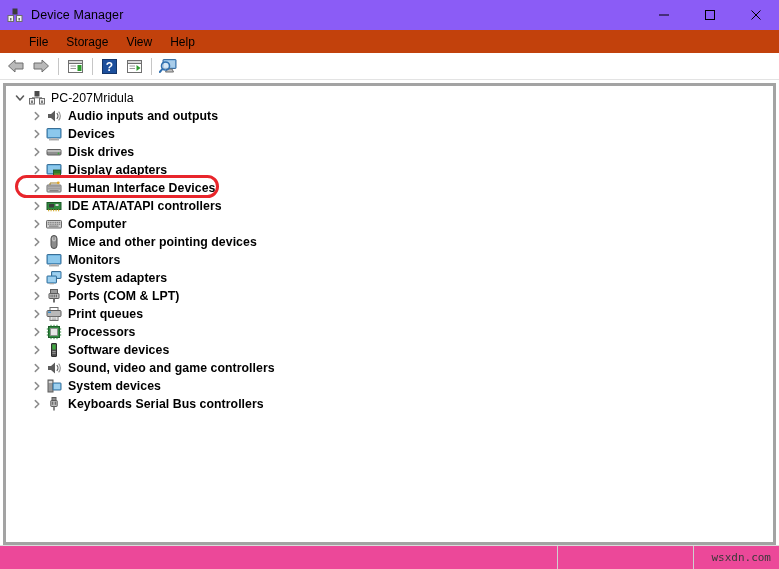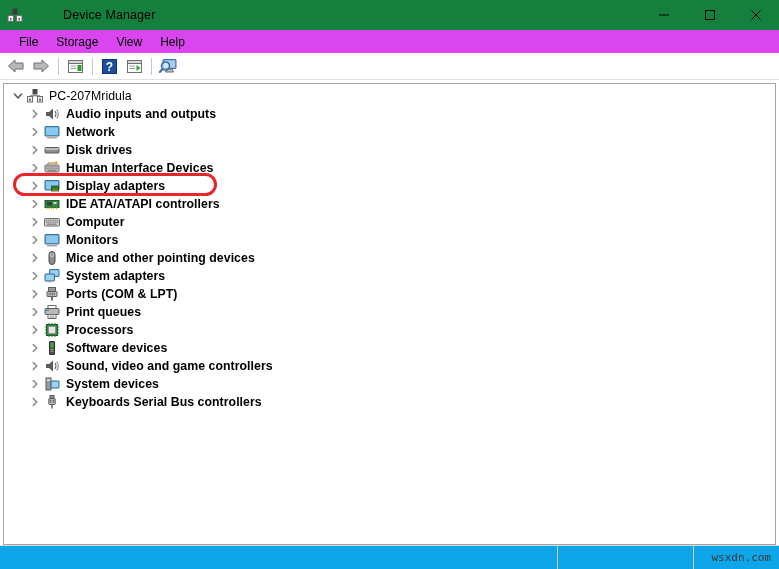--- a/index.html
+++ b/index.html
@@ -25,25 +25,24 @@
     background: #ffffff;
     box-sizing: border-box;
     display: flex;
     flex-direction: column;
   }
 
   
   .titlebar {
     height: 30px;
     min-height: 30px;
-    background: #15803d;
+    background: #8b5cf6;
     display: flex;
     align-items: center;
     position: relative;
-    gap: 32px;
   }
   .title-icon {
     width: 16px;
     height: 16px;
     margin-left: 7px;
     margin-right: 8px;
     position: relative;
     flex: 0 0 auto;
   }
   .title-text {
@@ -68,24 +67,24 @@
     background: transparent;
     border: none;
     padding: 0;
   }
   .win-btn svg { display:block; }
 
   
   .menubar {
     height: 23px;
     min-height: 23px;
-    background: #d946ef;
-    display: flex;
-    align-items: center;
-    padding-left: 10px;
+    background: #c2410c;
+    display: flex;
+    align-items: center;
+    padding-left: 20px;
   }
   .menu-item {
     font-size: 12px;
     color: #000000;
     padding: 2px 9px;
     user-select: none;
     line-height: 16px;
   }
 
   
@@ -117,21 +116,21 @@
   .content {
     flex: 1 1 auto;
     padding: 3px 3px 0 3px;
     box-sizing: border-box;
     background: #ffffff;
     display: flex;
     min-height: 0;
   }
   .treepanel {
     flex: 1 1 auto;
-    border: 1px solid #a3a3a3;
+    border: 3px solid #a3a3a3;
     background: #ffffff;
     overflow: hidden;
     position: relative;
     padding-top: 3px;
     box-sizing: border-box;
   }
   .tree-row {
     height: 18px;
     display: flex;
     align-items: center;
@@ -173,21 +172,21 @@
     border: 3px solid #e8252b;
     border-radius: 12px;
     box-sizing: border-box;
     pointer-events: none;
   }
 
   
   .statusbar {
     height: 23px;
     min-height: 23px;
-    background: #0ea5e9;
+    background: #ec4899;
     border-top: 1px solid #dcdcdc;
     display: flex;
     align-items: stretch;
     font-size: 11px;
     color: #000000;
   }
   .status-pane {
     border-right: 1px solid #cfcfcf;
     display: flex;
     align-items: center;
@@ -356,37 +355,56 @@
           </svg>
         </span>
         <span class="node-icon">
           <svg width="16" height="16" viewBox="0 0 16 16">
             <rect x="1" y="2.5" width="14" height="9.5" rx="0.5" fill="#57a8dd" stroke="#3a6f96" stroke-width="1"></rect>
             <rect x="2" y="3.5" width="12" height="7.5" fill="#8cc8ec"></rect>
             <rect x="5" y="12" width="6" height="1.6" fill="#b8b8b8"></rect>
             <rect x="3" y="13.2" width="10" height="1.2" fill="#9b9b9b"></rect>
           </svg>
         </span>
-        <span class="node-label">Network</span>
+        <span class="node-label">Devices</span>
       </div>
 
       <div class="tree-row level1">
         <span class="expander">
           <svg width="10" height="10" viewBox="0 0 10 10">
             <path d="M3.3 1.6 L6.8 5 L3.3 8.4" fill="none" stroke="#8c8c8c" stroke-width="1.5" stroke-linecap="round" stroke-linejoin="round"></path>
           </svg>
         </span>
         <span class="node-icon">
           <svg width="16" height="16" viewBox="0 0 16 16">
             <rect x="1" y="5.5" width="14" height="5.5" rx="1" fill="#8f8f8f" stroke="#5e5e5e" stroke-width="1"></rect>
             <rect x="1.5" y="6" width="13" height="2" fill="#bdbdbd"></rect>
             <circle cx="12.5" cy="9.5" r="0.9" fill="#3fa83f"></circle>
           </svg>
         </span>
         <span class="node-label">Disk drives</span>
+      </div>
+
+      <div class="tree-row level1">
+        <span class="expander">
+          <svg width="10" height="10" viewBox="0 0 10 10">
+            <path d="M3.3 1.6 L6.8 5 L3.3 8.4" fill="none" stroke="#8c8c8c" stroke-width="1.5" stroke-linecap="round" stroke-linejoin="round"></path>
+          </svg>
+        </span>
+        <span class="node-icon">
+          <svg width="16" height="16" viewBox="0 0 16 16">
+            <rect x="1" y="2.5" width="14" height="9.5" rx="0.5" fill="#57a8dd" stroke="#3a6f96" stroke-width="1"></rect>
+            <rect x="2" y="3.5" width="12" height="7.5" fill="#8cc8ec"></rect>
+            <rect x="7.5" y="8" width="7" height="5" fill="#2d7d2d" stroke="#1c4f1c" stroke-width="0.8"></rect>
+            <rect x="8.5" y="11.5" width="1" height="1.6" fill="#c9a227"></rect>
+            <rect x="10.5" y="11.5" width="1" height="1.6" fill="#c9a227"></rect>
+            <rect x="12.5" y="11.5" width="1" height="1.6" fill="#c9a227"></rect>
+          </svg>
+        </span>
+        <span class="node-label">Display adapters</span>
       </div>
 
       <div class="tree-row level1">
         <span class="expander">
           <svg width="10" height="10" viewBox="0 0 10 10">
             <path d="M3.3 1.6 L6.8 5 L3.3 8.4" fill="none" stroke="#8c8c8c" stroke-width="1.5" stroke-linecap="round" stroke-linejoin="round"></path>
           </svg>
         </span>
         <span class="node-icon">
           <svg width="16" height="16" viewBox="0 0 16 16">
@@ -414,39 +432,20 @@
       </div>
 
       <div class="tree-row level1">
         <span class="expander">
           <svg width="10" height="10" viewBox="0 0 10 10">
             <path d="M3.3 1.6 L6.8 5 L3.3 8.4" fill="none" stroke="#8c8c8c" stroke-width="1.5" stroke-linecap="round" stroke-linejoin="round"></path>
           </svg>
         </span>
         <span class="node-icon">
           <svg width="16" height="16" viewBox="0 0 16 16">
-            <rect x="1" y="2.5" width="14" height="9.5" rx="0.5" fill="#57a8dd" stroke="#3a6f96" stroke-width="1"></rect>
-            <rect x="2" y="3.5" width="12" height="7.5" fill="#8cc8ec"></rect>
-            <rect x="7.5" y="8" width="7" height="5" fill="#2d7d2d" stroke="#1c4f1c" stroke-width="0.8"></rect>
-            <rect x="8.5" y="11.5" width="1" height="1.6" fill="#c9a227"></rect>
-            <rect x="10.5" y="11.5" width="1" height="1.6" fill="#c9a227"></rect>
-            <rect x="12.5" y="11.5" width="1" height="1.6" fill="#c9a227"></rect>
-          </svg>
-        </span>
-        <span class="node-label">Display adapters</span>
-      </div>
-
-      <div class="tree-row level1">
-        <span class="expander">
-          <svg width="10" height="10" viewBox="0 0 10 10">
-            <path d="M3.3 1.6 L6.8 5 L3.3 8.4" fill="none" stroke="#8c8c8c" stroke-width="1.5" stroke-linecap="round" stroke-linejoin="round"></path>
-          </svg>
-        </span>
-        <span class="node-icon">
-          <svg width="16" height="16" viewBox="0 0 16 16">
             <rect x="1" y="4.5" width="14" height="7" fill="#2f8a3f" stroke="#1d5a28" stroke-width="1"></rect>
             <rect x="3" y="6" width="5" height="3.5" fill="#3a3a3a"></rect>
             <rect x="9.5" y="6" width="3" height="2" fill="#d7d7d7"></rect>
             <g fill="#d8b13a">
               <rect x="2" y="11.5" width="1.2" height="1.8"></rect>
               <rect x="4.5" y="11.5" width="1.2" height="1.8"></rect>
               <rect x="7" y="11.5" width="1.2" height="1.8"></rect>
               <rect x="9.5" y="11.5" width="1.2" height="1.8"></rect>
               <rect x="12" y="11.5" width="1.2" height="1.8"></rect>
             </g>
@@ -487,43 +486,43 @@
       </div>
 
       <div class="tree-row level1">
         <span class="expander">
           <svg width="10" height="10" viewBox="0 0 10 10">
             <path d="M3.3 1.6 L6.8 5 L3.3 8.4" fill="none" stroke="#8c8c8c" stroke-width="1.5" stroke-linecap="round" stroke-linejoin="round"></path>
           </svg>
         </span>
         <span class="node-icon">
           <svg width="16" height="16" viewBox="0 0 16 16">
+            <rect x="5" y="1.5" width="6" height="13" rx="3" fill="#8c8c8c" stroke="#4e4e4e" stroke-width="1"></rect>
+            <rect x="6" y="2.5" width="4" height="5" rx="2" fill="#c2c2c2"></rect>
+            <line x1="8" y1="2.5" x2="8" y2="6" stroke="#6e6e6e" stroke-width="0.9"></line>
+          </svg>
+        </span>
+        <span class="node-label">Mice and other pointing devices</span>
+      </div>
+
+      <div class="tree-row level1">
+        <span class="expander">
+          <svg width="10" height="10" viewBox="0 0 10 10">
+            <path d="M3.3 1.6 L6.8 5 L3.3 8.4" fill="none" stroke="#8c8c8c" stroke-width="1.5" stroke-linecap="round" stroke-linejoin="round"></path>
+          </svg>
+        </span>
+        <span class="node-icon">
+          <svg width="16" height="16" viewBox="0 0 16 16">
             <rect x="1" y="2.5" width="14" height="9.5" rx="0.5" fill="#57a8dd" stroke="#3a6f96" stroke-width="1"></rect>
             <rect x="2" y="3.5" width="12" height="7.5" fill="#8cc8ec"></rect>
             <rect x="5" y="12" width="6" height="1.6" fill="#b8b8b8"></rect>
             <rect x="3" y="13.2" width="10" height="1.2" fill="#9b9b9b"></rect>
           </svg>
         </span>
         <span class="node-label">Monitors</span>
-      </div>
-
-      <div class="tree-row level1">
-        <span class="expander">
-          <svg width="10" height="10" viewBox="0 0 10 10">
-            <path d="M3.3 1.6 L6.8 5 L3.3 8.4" fill="none" stroke="#8c8c8c" stroke-width="1.5" stroke-linecap="round" stroke-linejoin="round"></path>
-          </svg>
-        </span>
-        <span class="node-icon">
-          <svg width="16" height="16" viewBox="0 0 16 16">
-            <rect x="5" y="1.5" width="6" height="13" rx="3" fill="#8c8c8c" stroke="#4e4e4e" stroke-width="1"></rect>
-            <rect x="6" y="2.5" width="4" height="5" rx="2" fill="#c2c2c2"></rect>
-            <line x1="8" y1="2.5" x2="8" y2="6" stroke="#6e6e6e" stroke-width="0.9"></line>
-          </svg>
-        </span>
-        <span class="node-label">Mice and other pointing devices</span>
       </div>
 
       <div class="tree-row level1">
         <span class="expander">
           <svg width="10" height="10" viewBox="0 0 10 10">
             <path d="M3.3 1.6 L6.8 5 L3.3 8.4" fill="none" stroke="#8c8c8c" stroke-width="1.5" stroke-linecap="round" stroke-linejoin="round"></path>
           </svg>
         </span>
         <span class="node-icon">
           <svg width="16" height="16" viewBox="0 0 16 16">

